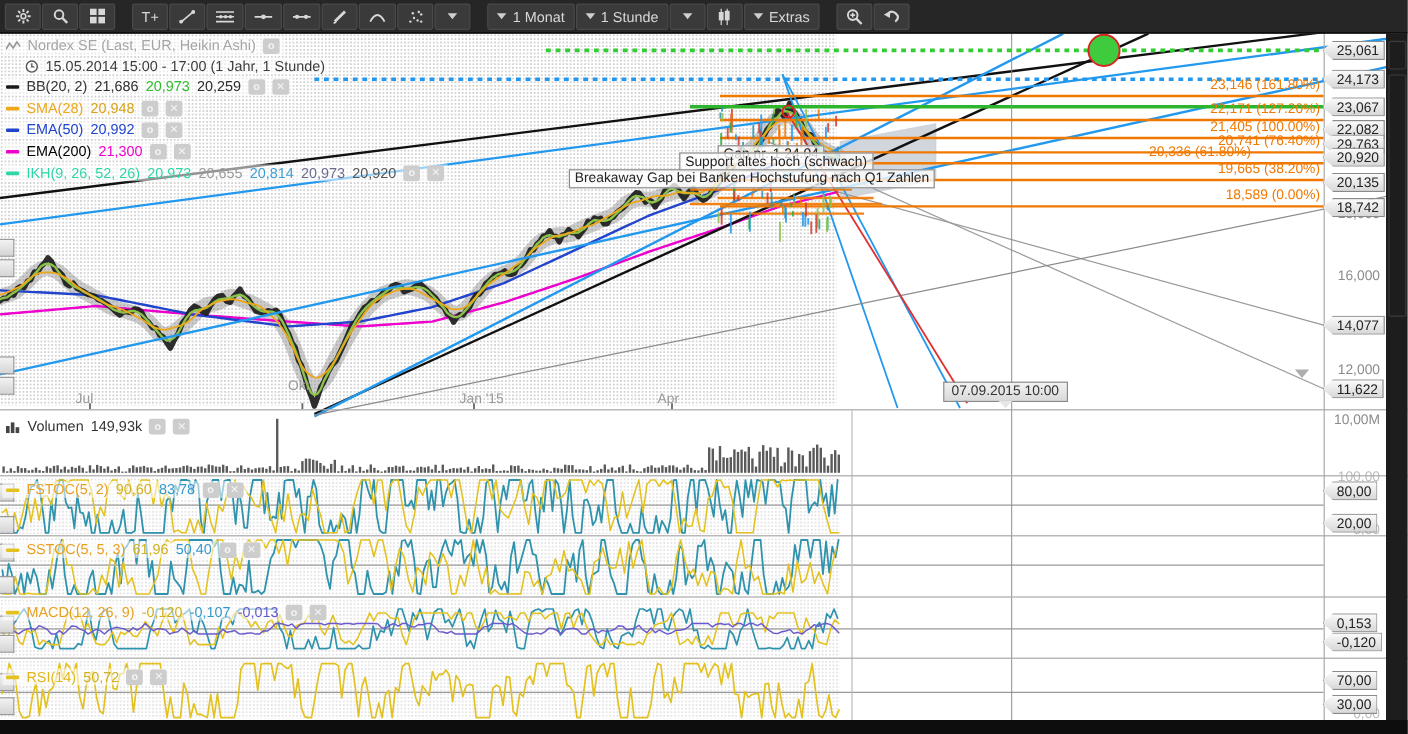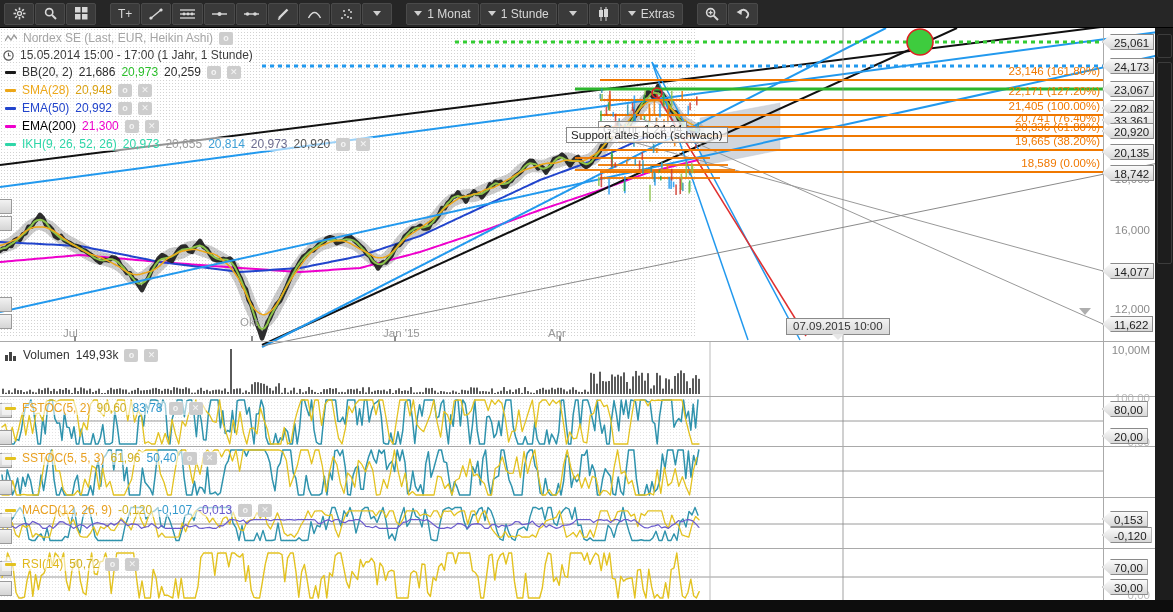--- a/index.html
+++ b/index.html
@@ -622,21 +622,21 @@
       <line x1="560" y1="308" x2="560" y2="313" stroke="#666" stroke-width="1.5"></line>
     </svg>
 
   <div class="leg-row" style="left:2px;top:31px;color:#a5a5a5;">
     <svg width="12" height="10">
         <polyline points="0,8 3,3 6,7 9,2 12,6" fill="none" stroke="#9a9a9a" stroke-width="1.4"></polyline>
       </svg>
     <span>Nordex SE (Last, EUR, Heikin Ashi)</span>
     <span class="oxbtn">o</span>
   </div>
-  <div class="leg-row" style="left:0;top:48px;color:#3c3c3c;">
+  <div class="leg-row" style="left:18px;top:48px;color:#3c3c3c;">
     <svg width="11" height="11">
         <circle cx="5.5" cy="5.5" r="4.6" fill="none" stroke="#555" stroke-width="1.2"></circle>
         <polyline points="5.5,2.8 5.5,5.8 7.6,5.8" fill="none" stroke="#555" stroke-width="1.1"></polyline>
       </svg>
     <span>15.05.2014 15:00 - 17:00 (1 Jahr, 1 Stunde)</span>
   </div>
   <div id="ind-legend"></div>
 
   <div id="right-strip">
     <div class="slot" style="top:6px;height:22px;"></div>
@@ -726,21 +726,21 @@
       <span class="swatch" style="background: rgb(227, 194, 32);"></span>
       <span style="color: rgb(224, 184, 28);">RSI(14)</span>
       <span style="color: rgb(208, 176, 32);">50,72</span>
       <span class="oxbtn">o</span>
       <span class="oxbtn">✕</span>
     </div>
     <div class="tag" style="left: 1102px; top: 34px;">25,061</div>
     <div class="tag" style="left: 1102px; top: 58px;">24,173</div>
     <div class="tag" style="left: 1102px; top: 81px;">23,067</div>
     <div class="tag" style="left: 1102px; top: 100px;">22,082</div>
-    <div class="tag" style="left: 1102px; top: 112px;">33,361</div>
+    <div class="tag" style="left: 1102px; top: 112px;">29,763</div>
     <div class="tag" style="left: 1102px; top: 123px;">20,920</div>
     <div class="tag" style="left: 1102px; top: 144px;">20,135</div>
     <div class="tag" style="left: 1102px; top: 165px;">18,742</div>
     <div class="tag" style="left: 1102px; top: 263px;">14,077</div>
     <div class="tag" style="left: 1102px; top: 316px;">11,622</div>
     <div class="tag" style="left: 1102px; top: 401px;">80,00</div>
     <div class="tag" style="left: 1102px; top: 428px;">20,00</div>
     <div class="tag" style="left: 1102px; top: 511px;">0,153</div>
     <div class="tag" style="left: 1102px; top: 527px;">-0,120</div>
     <div class="tag" style="left: 1102px; top: 559px;">70,00</div>
@@ -749,29 +749,30 @@
     <div class="tick" style="left: 1098px; top: 224px;">16,000</div>
     <div class="tick" style="left: 1098px; top: 303px;">12,000</div>
     <div class="tick" style="left: 1098px; top: 344px;">10,00M</div>
     <div class="tick faint" style="left: 1098px; top: 392px;">100,00</div>
     <div class="tick faint" style="left: 1098px; top: 436px;">0,00</div>
     <div class="tick faint" style="left: 1098px; top: 589px;">0,00</div>
     <div class="fib-label" style="left: 900px; top: 65px;">23,146 (161.80%)</div>
     <div class="fib-label" style="left: 900px; top: 85px;">22,171 (127.20%)</div>
     <div class="fib-label" style="left: 900px; top: 100px;">21,405 (100.00%)</div>
     <div class="fib-label" style="left: 900px; top: 112px;">20,741 (76.40%)</div>
-    <div class="fib-label" style="left: 900px; top: 121px;">20,336 (61.80%)</div>
+    <div class="fib-label" style="left: 900px; top: 121px; text-align: center;">20,336 (61.80%)</div>
     <div class="fib-label" style="left: 900px; top: 135px;">19,665 (38.20%)</div>
     <div class="fib-label" style="left: 900px; top: 157px;">18,589 (0.00%)</div>
     <div class="xlabel" style="left: 63px; top: 327px;">Jul</div>
     <div class="xlabel" style="left: 240px; top: 316px;">Okt</div>
     <div class="xlabel" style="left: 383px; top: 327px;">Jan '15</div>
     <div class="xlabel" style="left: 548px; top: 327px;">Apr</div>
     <div class="ann" style="left: 598px; top: 121px;">Gap nr. 1 24.04</div>
     <div class="ann" style="left: 566px; top: 127px;">Support altes hoch (schwach)</div>
+    <div class="ann" style="left: 474px; top: 141px;">Breakaway Gap bei Banken Hochstufung nach Q1 Zahlen</div>
     <div class="datetag" style="left: 786px; top: 318px;">07.09.2015 10:00</div>
     <div class="stub" style="top: 199px;"></div>
     <div class="stub" style="top: 216px;"></div>
     <div class="stub" style="top: 297px;"></div>
     <div class="stub" style="top: 314px;"></div>
     <div class="stub" style="top: 403px;"></div>
     <div class="stub" style="top: 430px;"></div>
     <div class="stub" style="top: 453px;"></div>
     <div class="stub" style="top: 480px;"></div>
     <div class="stub" style="top: 513px;"></div>

